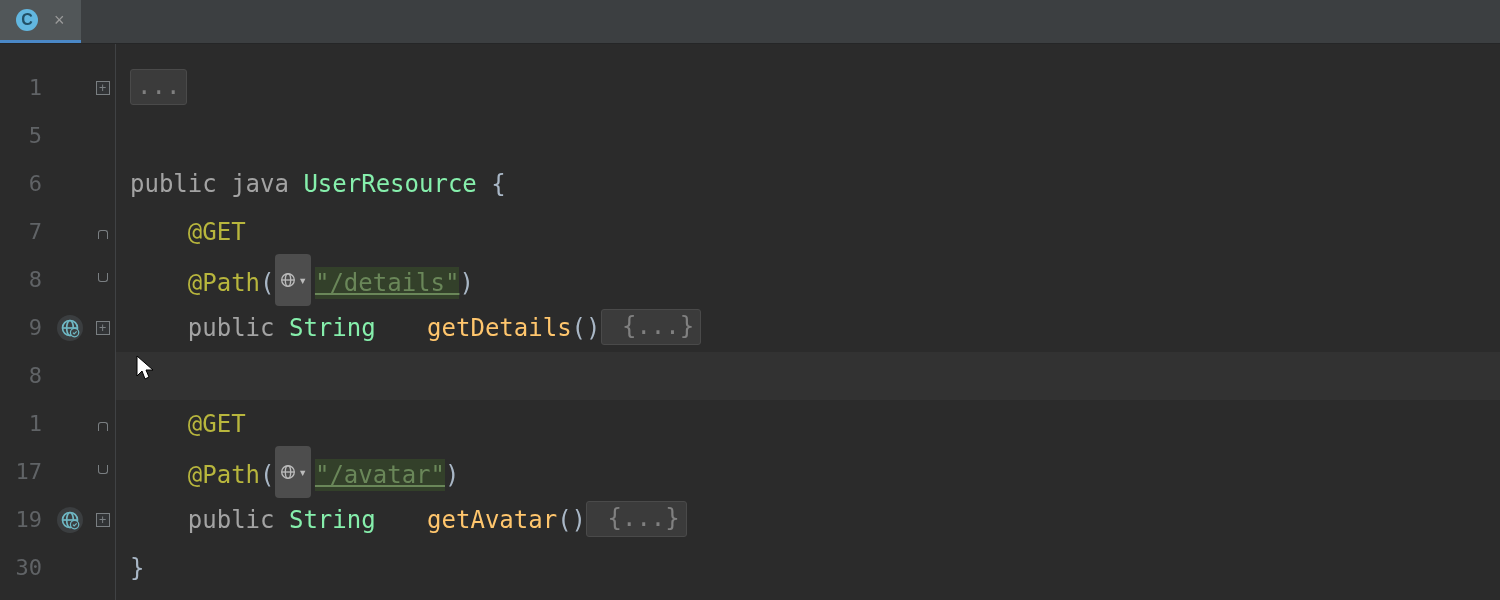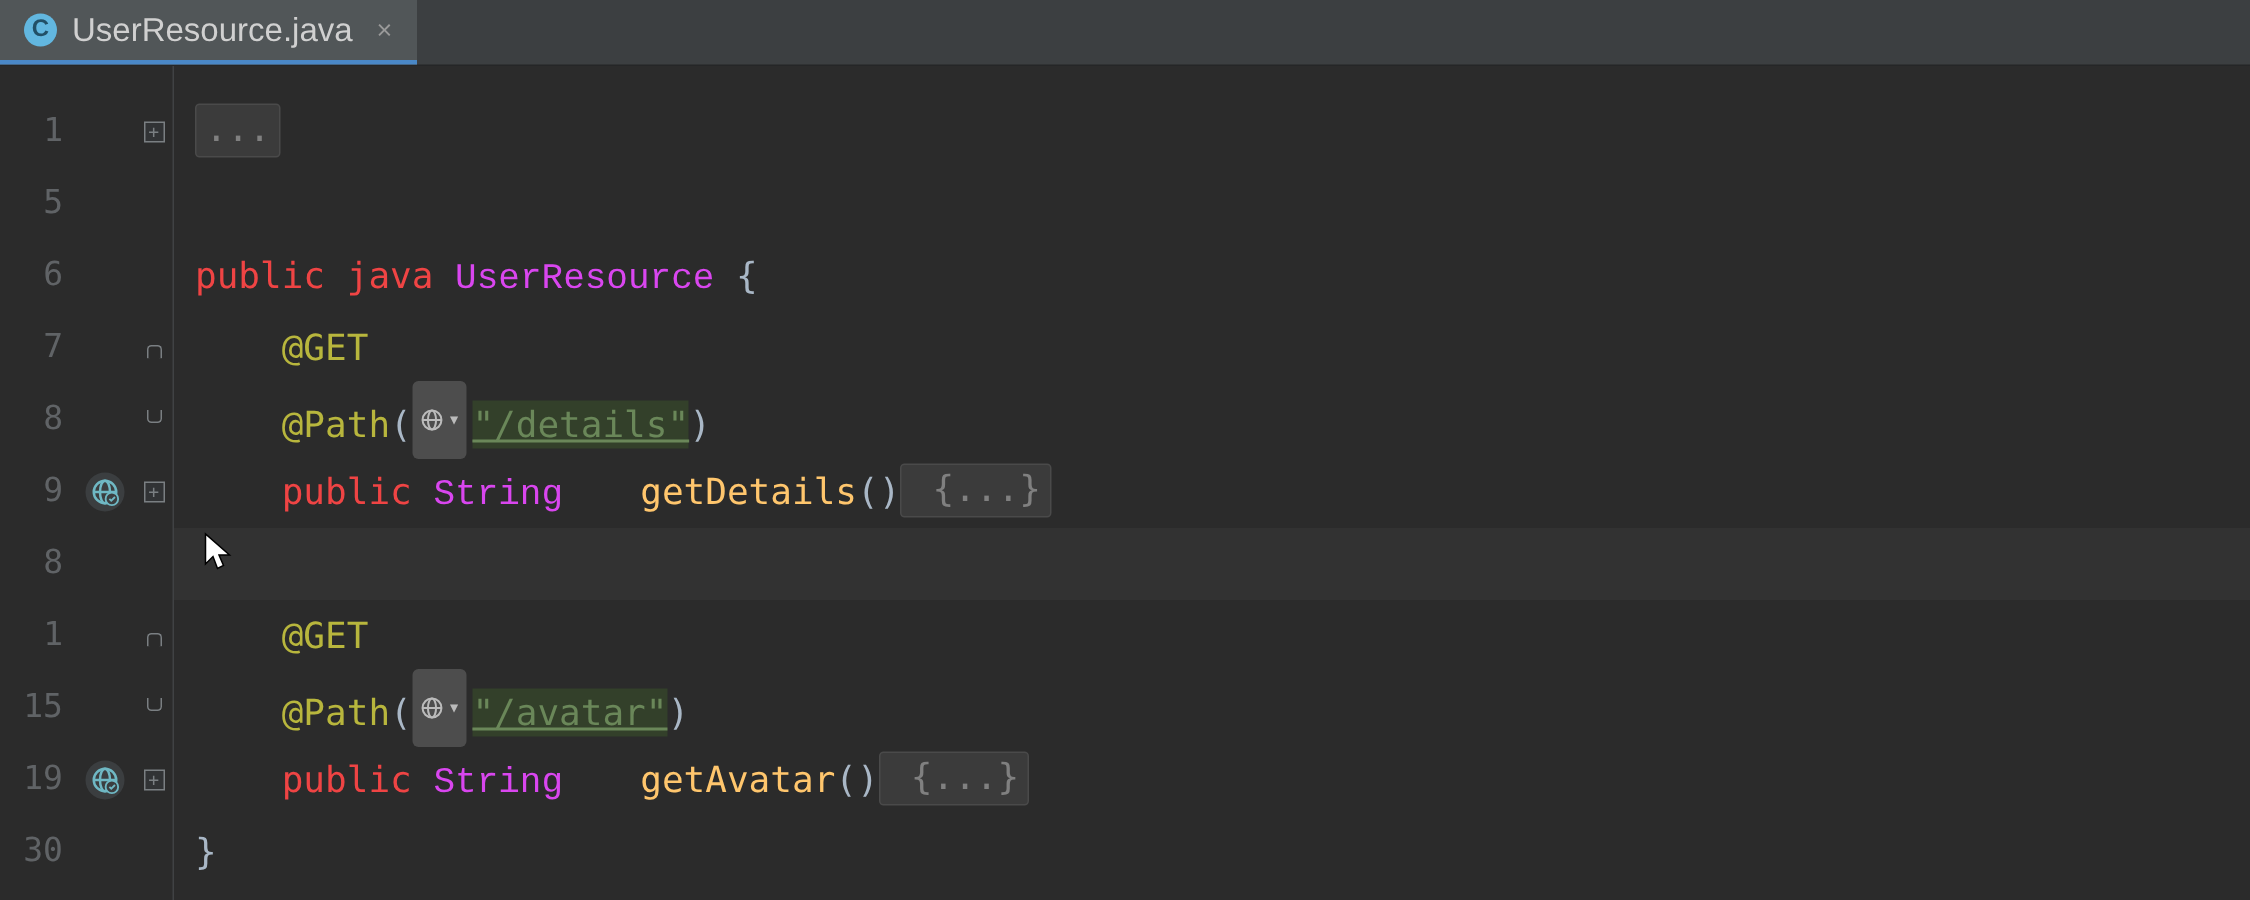--- a/index.html
+++ b/index.html
@@ -105,24 +105,24 @@
     margin-left: -14px; padding-left: 14px;
     margin-right: 0;
   }
 
   .collapsed-block {
     display:inline-block; background:#3b3b3b; border:1px solid #4a4a4a;
     border-radius:3px; padding:0 6px; color:#808080; white-space:pre;
     line-height:1.4; position:relative; top:-2px;
   }
 
-  .kw   { color:#ef4444; }
+  .kw   { color:#a3a3a3; }
   .ann  { color:#b8b63d;margin-top:43px; }
   .ident{ color:#ffc66d;margin-left:37px; }
-  .type { color:#d946ef;font-family:Liberation Mono, monospace; }
+  .type { color:#86efac; }
   .urlstr {
     color:#6a8759;
     background:#33402a;
     text-decoration: underline;
     text-decoration-color:#6a8759;
     padding: 2px 0;
   }
   .globe-badge {
     display:inline-flex; align-items:center;
     background:#4d4d4d; border-radius:4px;
@@ -137,37 +137,36 @@
     left:18px; top:2px;
     pointer-events:none;
   }
 </style>
 </head>
 <body>
 
 <div class="tabs">
   <div class="tab">
     <span class="tab-icon">C</span>
-    <span>UserResource.java</span>
     <span class="tab-close">×</span>
   </div>
 </div>
 
 <div class="editor">
 
   <div class="line-numbers">
     <div>1</div>
     <div>5</div>
     <div>6</div>
     <div>7</div>
     <div>8</div>
     <div>9</div>
     <div>8</div>
     <div>1</div>
-    <div>15</div>
+    <div>17</div>
     <div>19</div>
     <div>30</div>
   </div>
 
   <div class="gutter-icons">
     <div></div>
       <div></div>
       <div></div>
       <div></div>
       <div></div>

